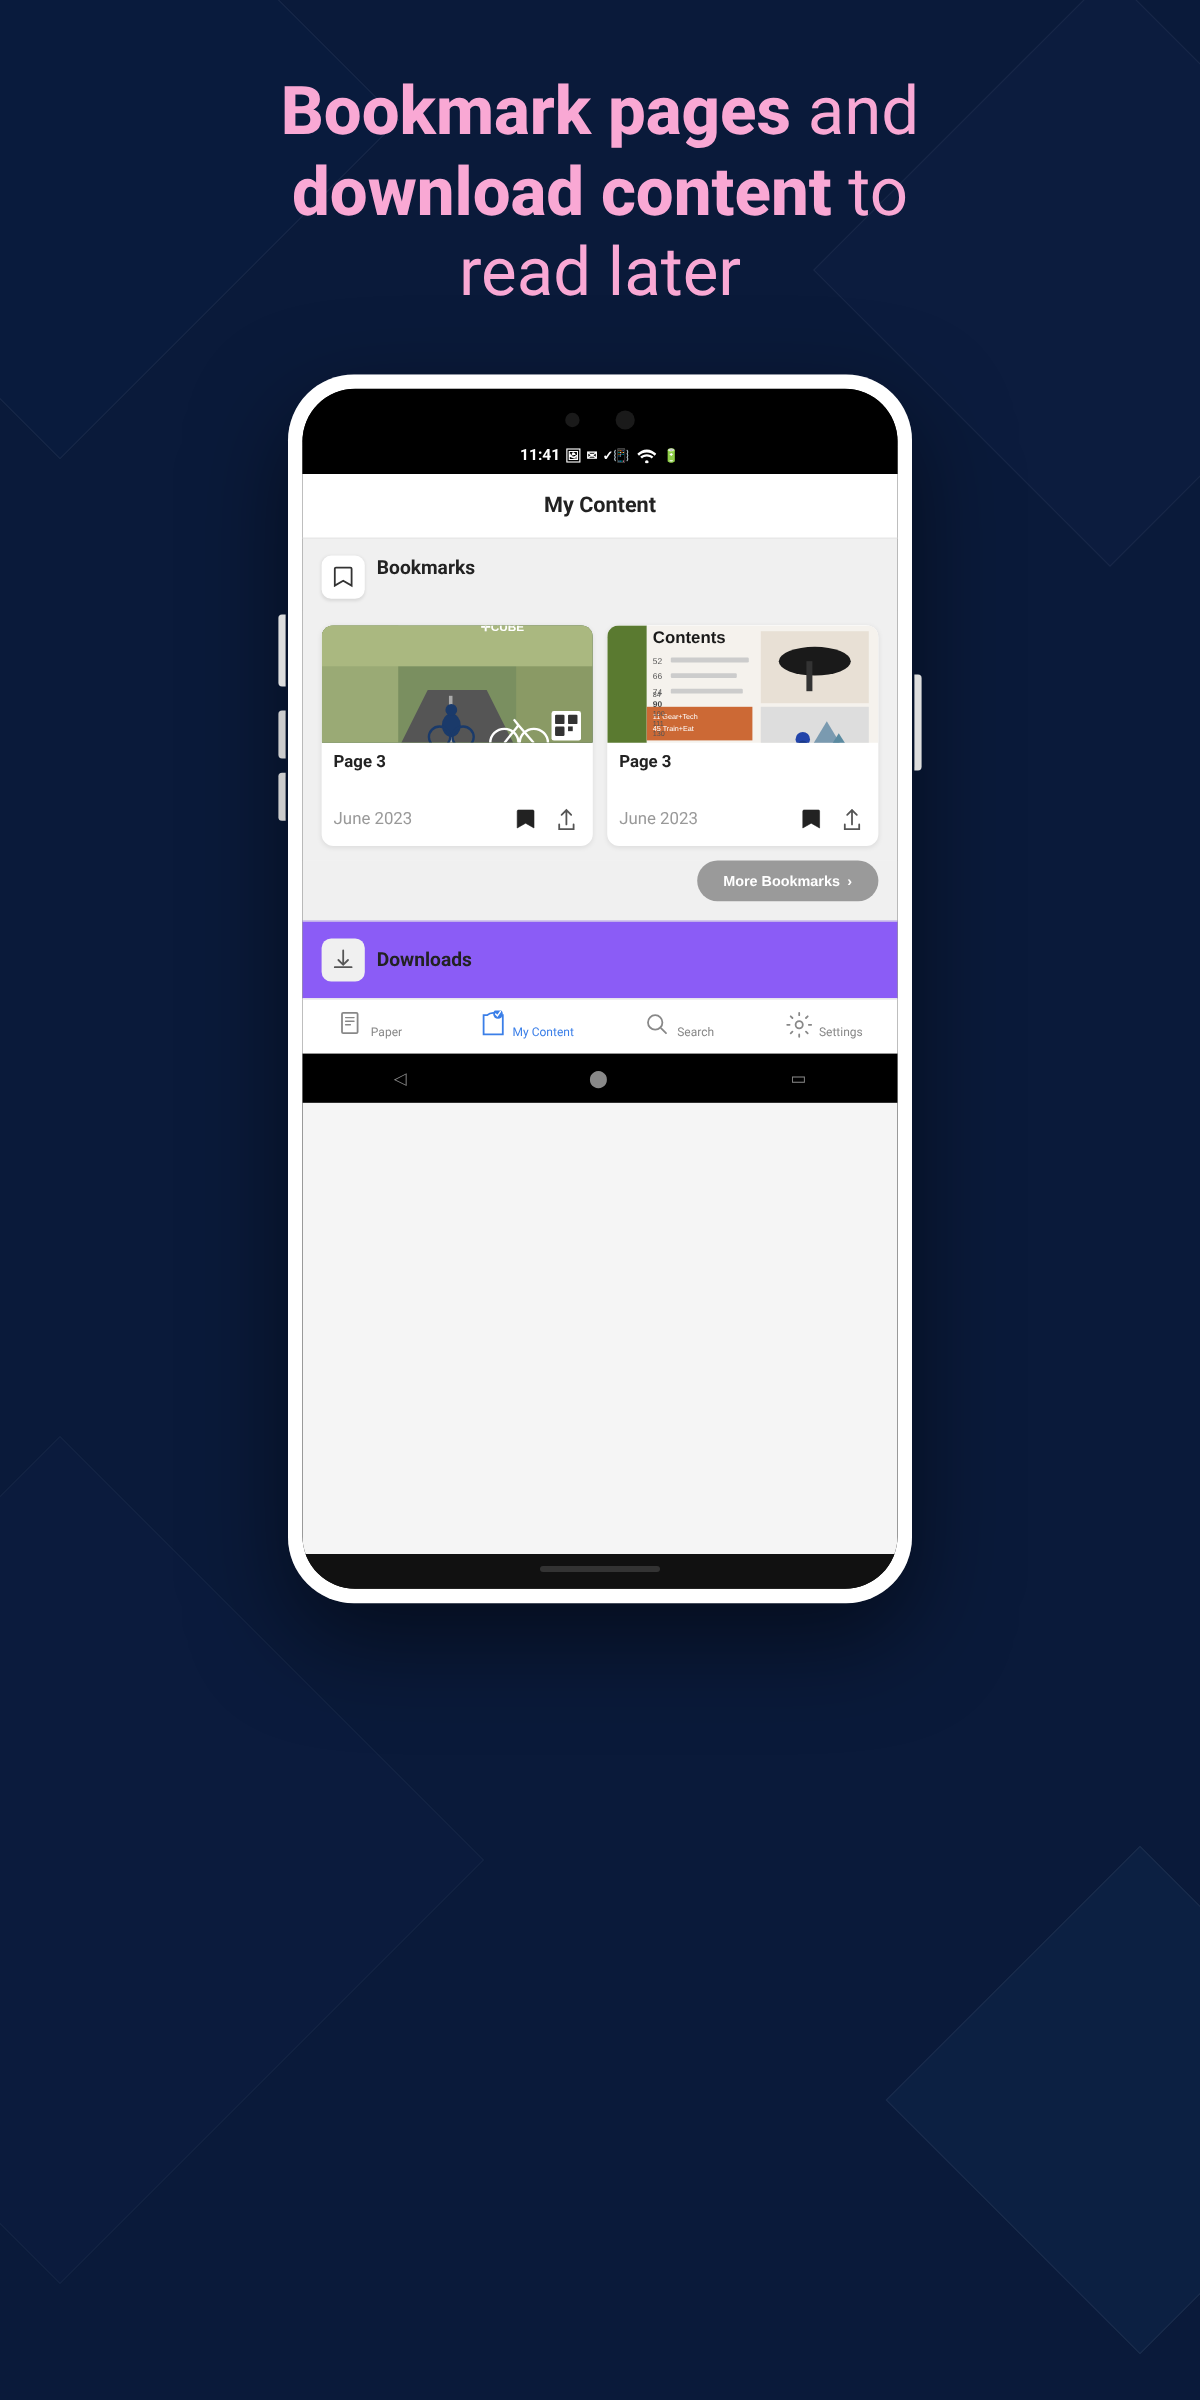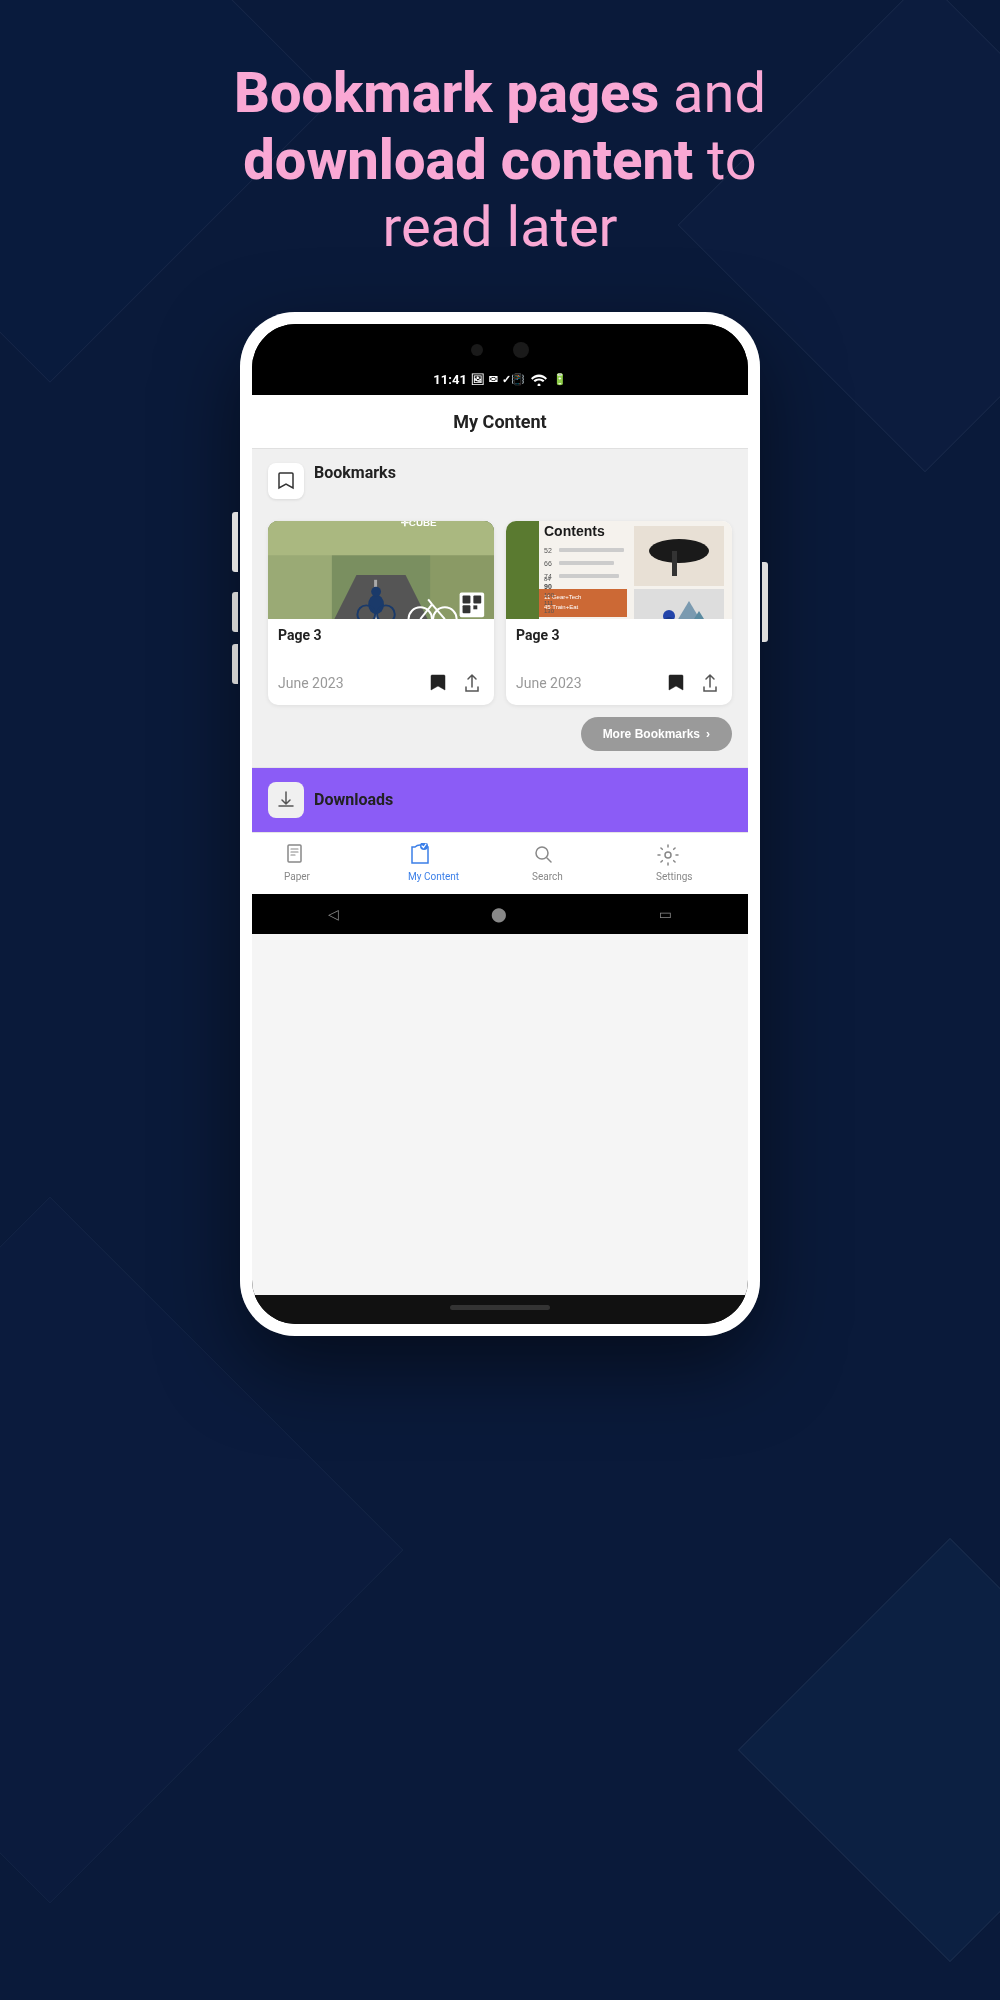--- a/index.html
+++ b/index.html
@@ -352,22 +352,22 @@
     .bottom-nav {
       background: white;
       border-top: 1px solid #e5e5e5;
       display: flex;
       justify-content: space-around;
       padding: 8px 0 12px;
     }
 
     .nav-item {
       display: flex;
-      flex-direction: column;
-      align-items: flex-start;
+      flex-direction: row;
+      align-items: flex-end;
       gap: 4px;
       cursor: pointer;
       min-width: 60px;
     }
 
     .nav-icon {
       font-size: 22px;
       color: #888;
     }
 

